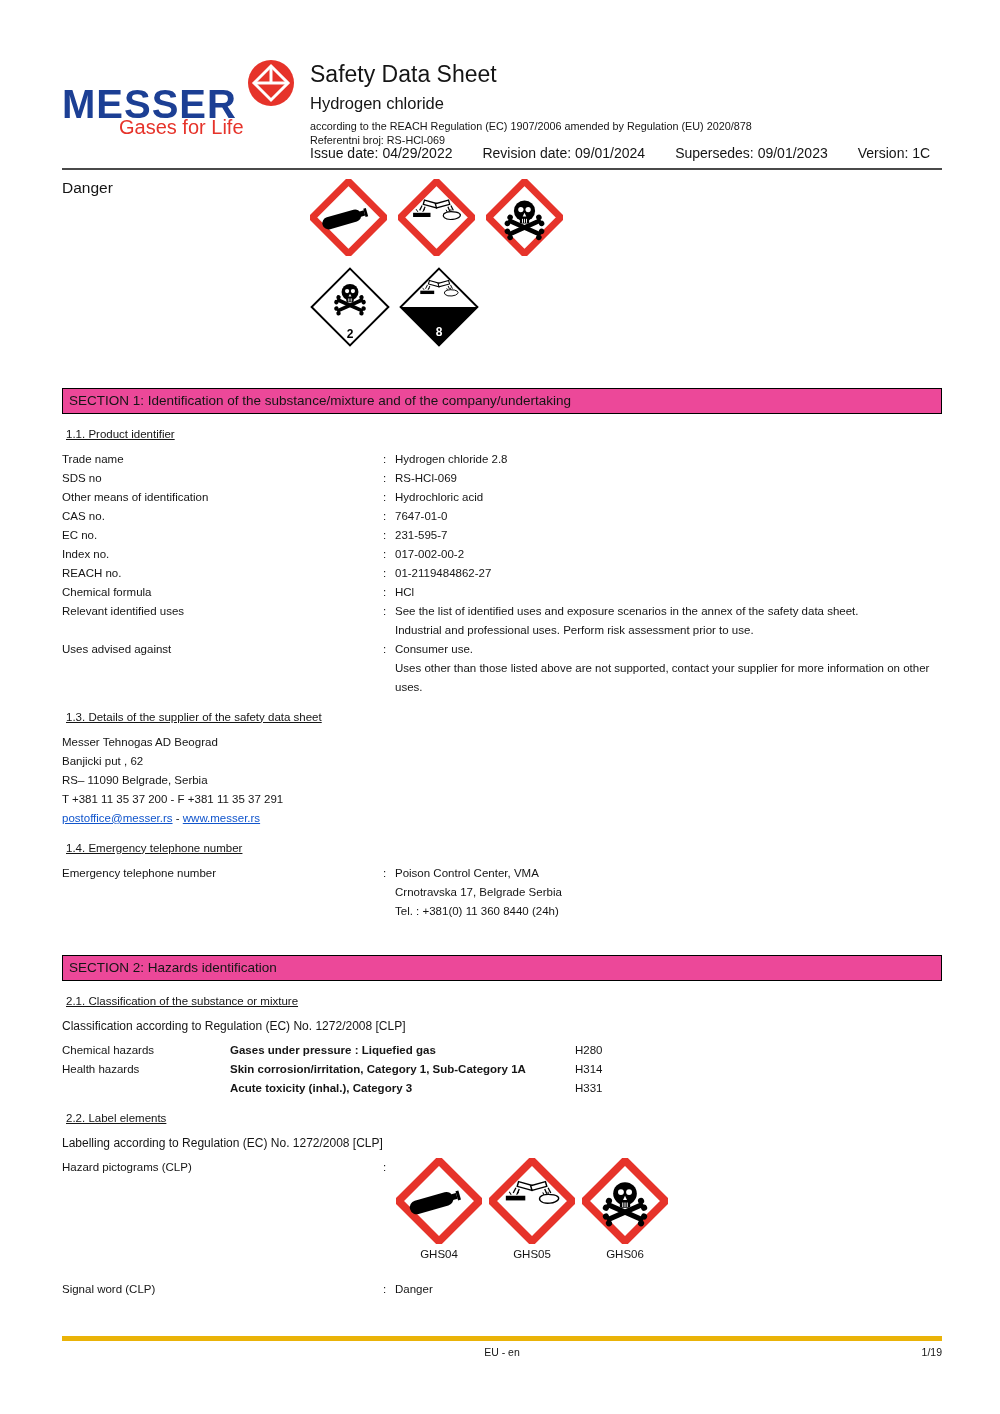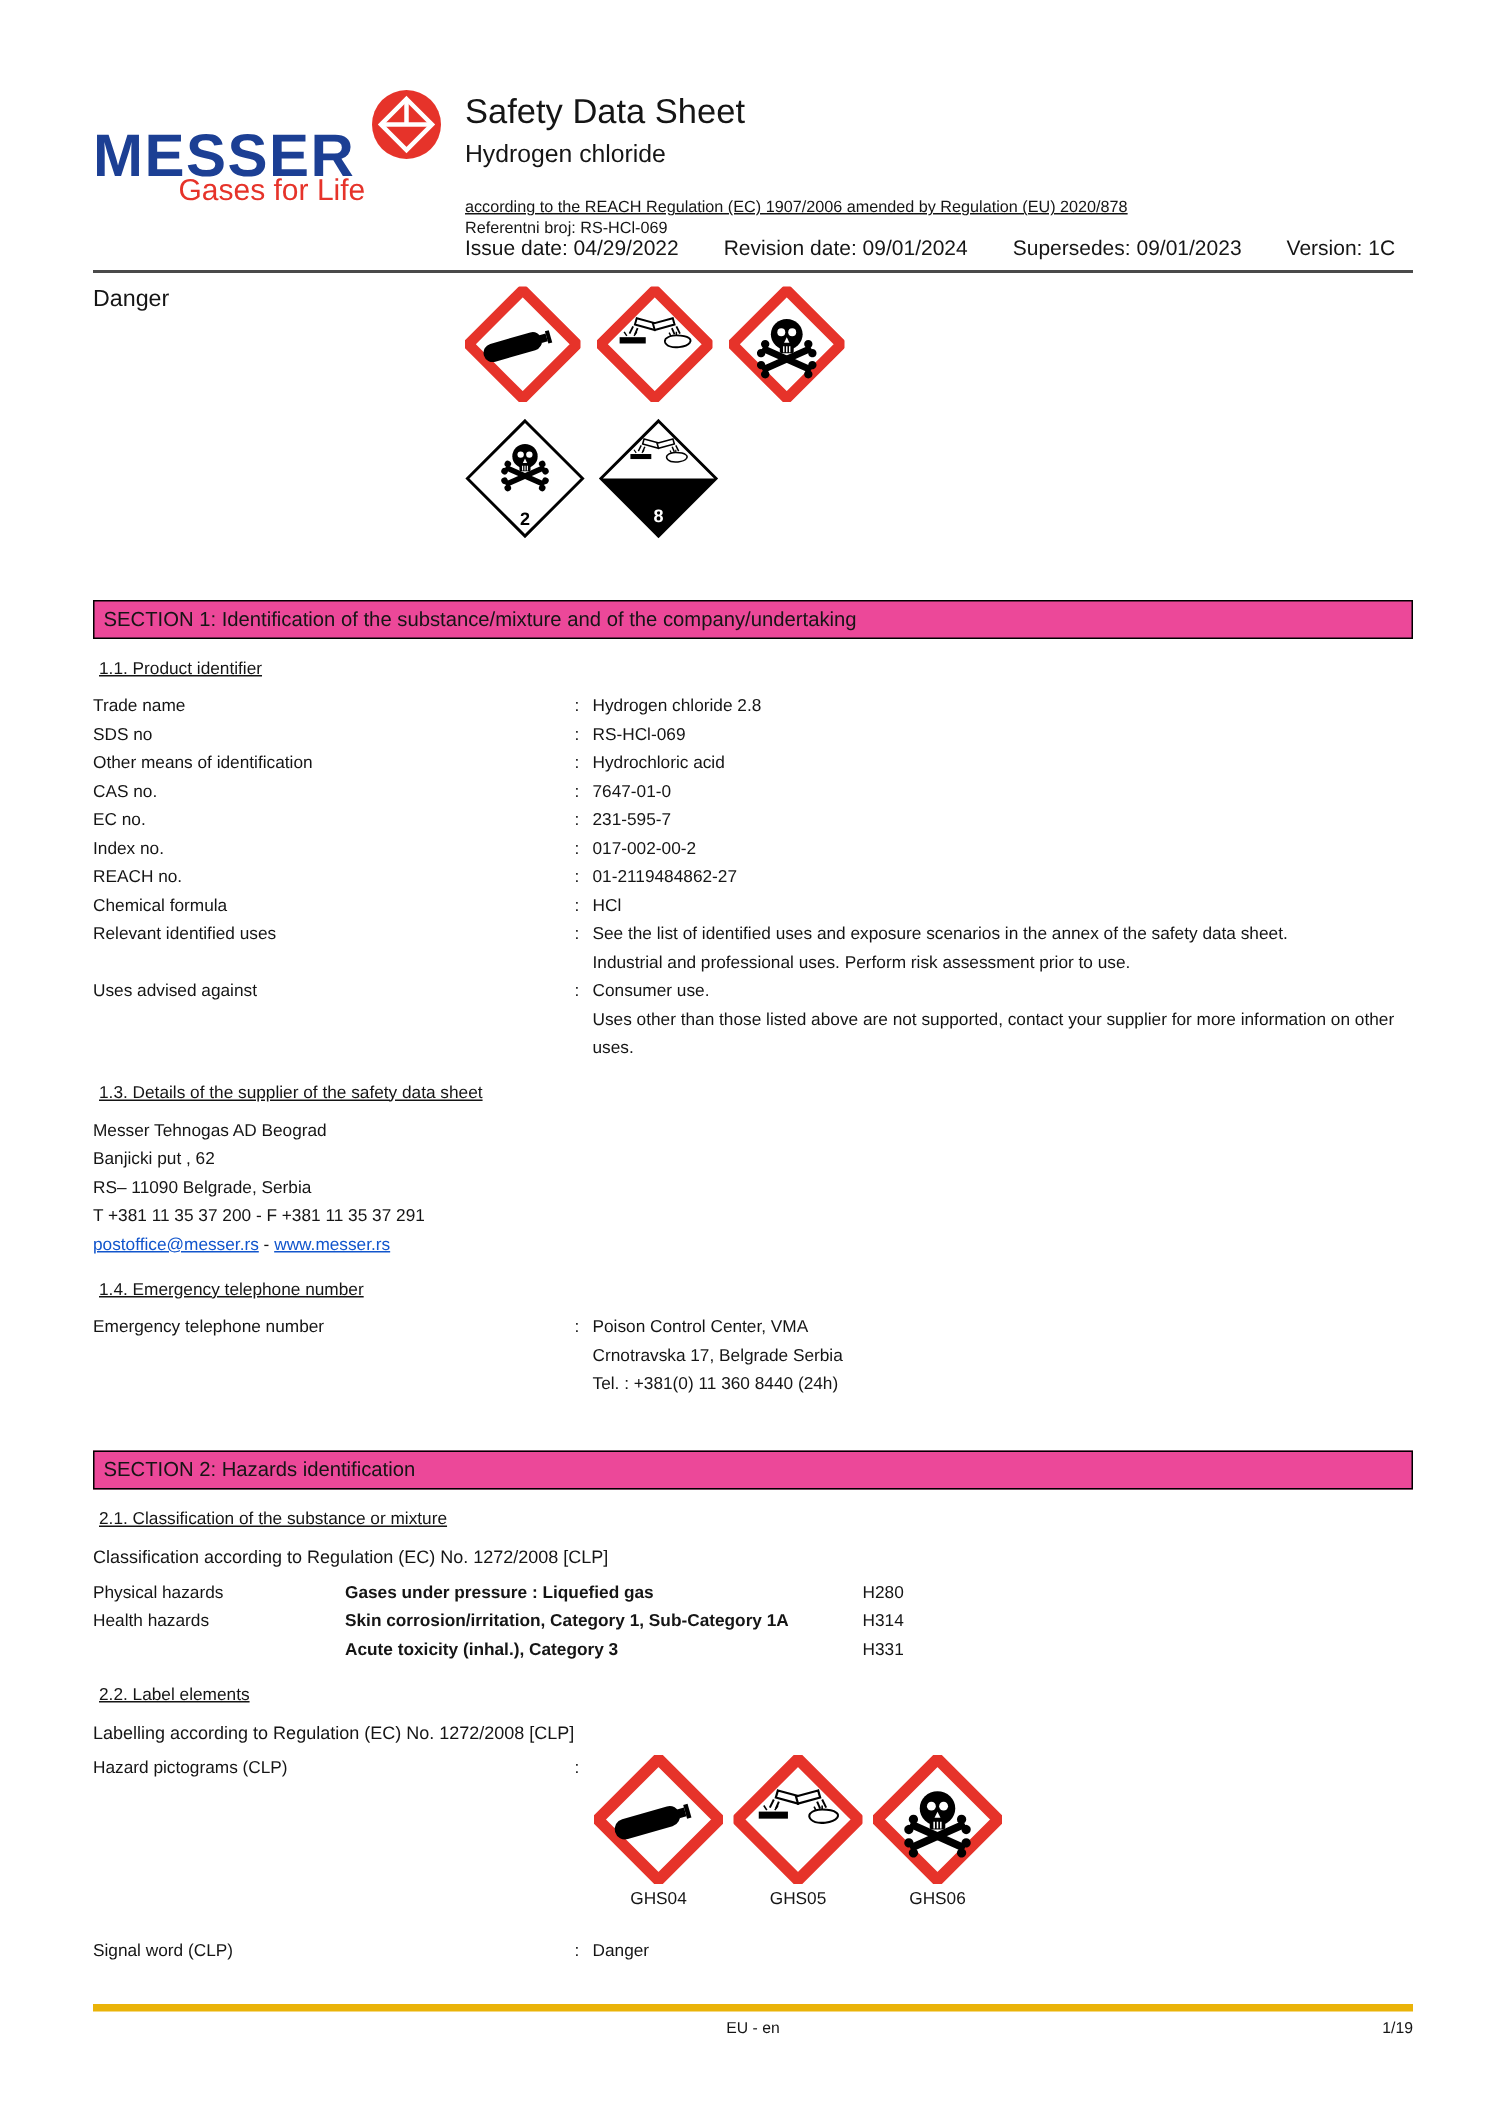--- a/index.html
+++ b/index.html
@@ -14,21 +14,21 @@
   
   .hdr { display: flex; }
   .logo { position: relative; width: 232px; height: 92px; flex: 0 0 232px; }
   .wordmark { position: absolute; top: 26px; left: 0; font-size: 40px; font-weight: 700; letter-spacing: 1px; color: #1c3f94; }
   .emblem { position: absolute; top: 4px; left: 186px; width: 46px; height: 46px; }
   .tagline { position: absolute; top: 60px; left: 57px; font-size: 20px; color: #e6332a; }
   .titlecol { margin-left: 16px; flex: 1; padding-top: 3px; }
   .doc-title { font-size: 23px; font-weight: 400; line-height: 30px; }
   .doc-sub { font-size: 16.5px; font-weight: 400; line-height: 22px; margin-top: 3px; }
   .hdr-small { font-size: 10.8px; line-height: 13.5px; }
-  .hdr-small.first { margin-top: 18px; text-decoration: underline; }
+  .hdr-small.first { margin-top: 6px; }
   .date-row { display: flex; gap: 30px; font-size: 14px; line-height: 13.5px; }
   .hdr-rule { border: none; border-top: 2px solid #4a4a4a; margin-top: 7px; }
 
   
   .banner { position: relative; height: 180px; }
   .danger-word { position: absolute; left: 0; top: 9px; font-size: 15.5px; }
   .picto-grid { margin-left: 248px; padding-top: 9px; }
   .prow { display: flex; }
   .prow1 { gap: 11px; }
   .prow2 { gap: 9px; margin-top: 11px; }
@@ -271,21 +271,21 @@
       <div>Tel. : +381(0) 11 360 8440 (24h)</div>
     </span>
   </div>
 
   <div class="sec-box sec2-box">SECTION 2: Hazards identification</div>
 
   <div class="subhead">2.1. Classification of the substance or mixture</div>
   <div class="plain-sub">Classification according to Regulation (EC) No. 1272/2008 [CLP]</div>
   <div>
     <div class="hz-row">
-      <span class="hz-c1">Physical hazards</span>
+      <span class="hz-c1">Chemical hazards</span>
       <span class="hz-c2">Gases under pressure : Liquefied gas</span>
       <span class="hz-c3">H280</span>
     </div>
     <div class="hz-row">
       <span class="hz-c1">Health hazards</span>
       <span class="hz-c2">Skin corrosion/irritation, Category 1, Sub-Category 1A</span>
       <span class="hz-c3">H314</span>
     </div>
     <div class="hz-row">
       <span class="hz-c1"></span>

